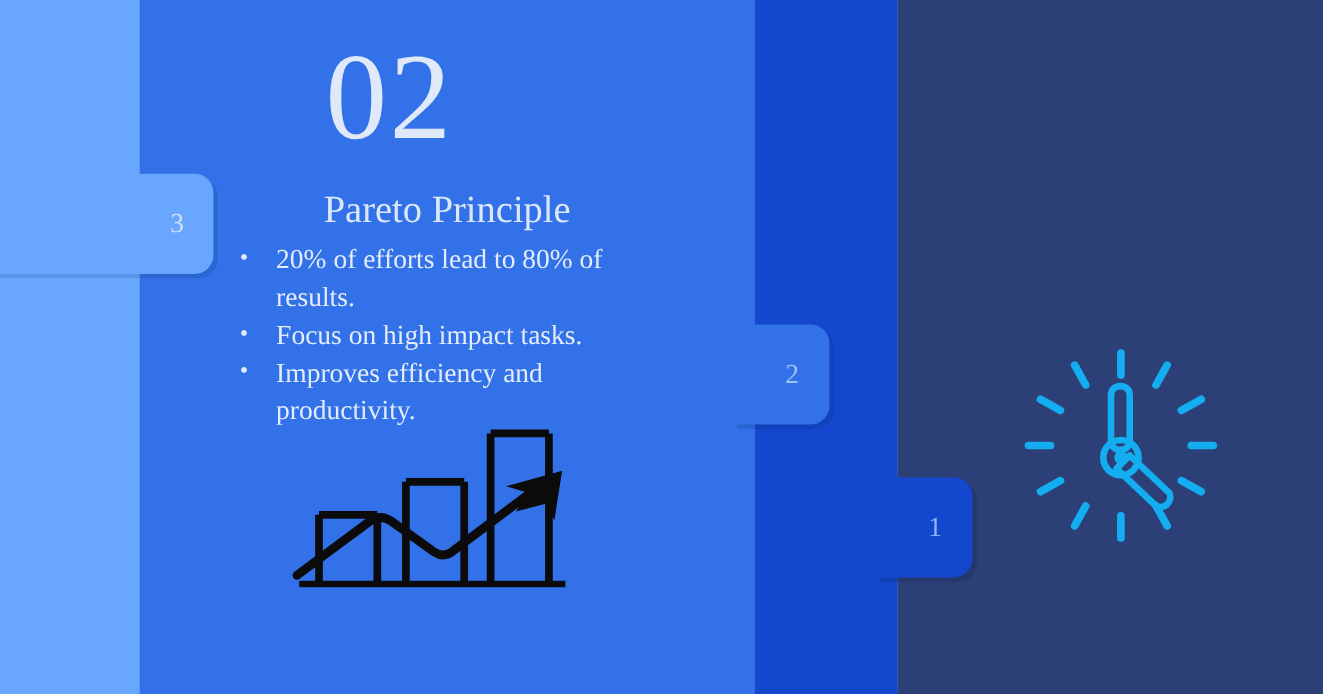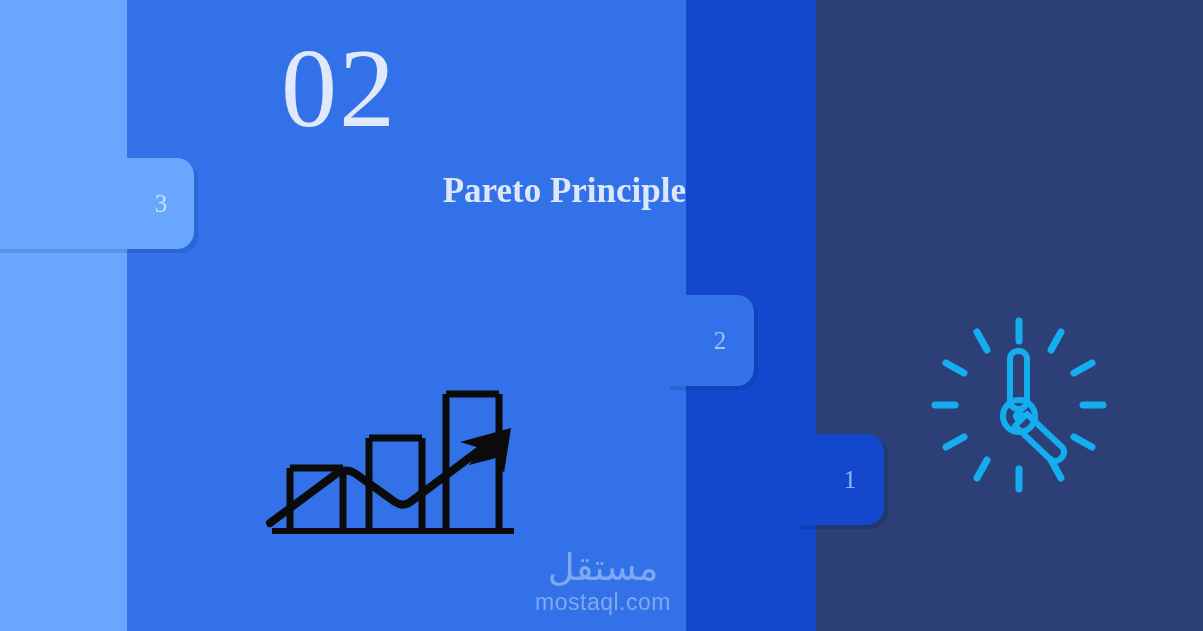--- a/index.html
+++ b/index.html
@@ -76,42 +76,41 @@
     border-bottom-right-radius: 17px;
     color: #8FB6F3;
     padding-left: 20px;
     box-sizing: border-box;
     box-shadow: 4px 4px 0 rgba(8,22,70,0.18);
   }
 
   
   .slide-number {
     position: absolute;
-    left: 112px;
+    left: 127px;
     top: 32px;
     width: 454px;
     text-align: center;
     font-family: "Liberation Serif", serif;
     font-weight: 400;
     font-size: 112px;
     line-height: 1;
     letter-spacing: 2px;
     color: #DFE9FA;
   }
   .section-title {
     position: absolute;
     left: 127px;
     top: 172px;
     width: 559px;
-    text-align: right;
+    text-align: center;
     font-family: "Liberation Serif", serif;
     font-size: 35px;
     line-height: 1.1;
     color: #DCE8FA;
-    font-weight: bold;
   }
   .bullets {
     position: absolute;
     left: 212px;
     top: 220px;
     width: 400px;
     margin: 0;
     padding: 0;
     list-style: none;
     font-family: "Liberation Serif", serif;
@@ -203,20 +202,25 @@
   <div class="tab tab-2">
     <span class="tab-num">2</span>
   </div>
   <div class="tab tab-1">
     <span class="tab-num">1</span>
   </div>
 
   <div class="slide-number">02</div>
   <div class="section-title">Pareto Principle</div>
 
+  <ul class="bullets">
+    <li>20% of efforts lead to 80% of results.</li>
+    <li>Focus on high impact tasks.</li>
+    <li>Improves efficiency and productivity.</li>
+  </ul>
 
   <div class="growth-icon">
     <svg viewBox="0 0 258 148" width="258" height="148" aria-hidden="true">
       <g fill="none" stroke="#0B0B0B" stroke-width="7" stroke-linecap="butt" stroke-linejoin="miter">
 
         <path d="M26 82 L26 145 M26 82 L79 82 M79 82 L79 145"></path>
 
         <path d="M105 52 L105 145 M105 52 L158 52 M158 52 L158 145"></path>
 
         <path d="M182 8 L182 145 M182 8 L235 8 M235 8 L235 145"></path>
@@ -224,24 +228,20 @@
 
       <rect x="8" y="142" width="242" height="6" fill="#0B0B0B"></rect>
 
       <g fill="none" stroke="#0B0B0B" stroke-width="8" stroke-linecap="round" stroke-linejoin="round">
         <path d="M6 137 L72 88 Q82 81 92 88 L131 116 Q140 122 149 114 L233 51"></path>
       </g>
       <polygon points="247,42 196,56 216,62 205,79 232,72 240,87" fill="#0B0B0B"></polygon>
     </svg>
   </div>
 
-  <div class="watermark">
-    <div class="watermark-ar">مستقل</div>
-    <div class="watermark-en">mostaql.com</div>
-  </div>
 
 
   <div class="clock-icon">
     <svg viewBox="0 0 180 180" width="180" height="180" aria-hidden="true">
       <g stroke="#14ADF0" stroke-width="7" stroke-linecap="round" fill="none">
 
         <line x1="90" y1="6" x2="90" y2="26"></line>
         <line x1="132" y1="17" x2="122" y2="35"></line>
         <line x1="163" y1="48" x2="145" y2="58"></line>
         <line x1="174" y1="90" x2="154" y2="90"></line>

